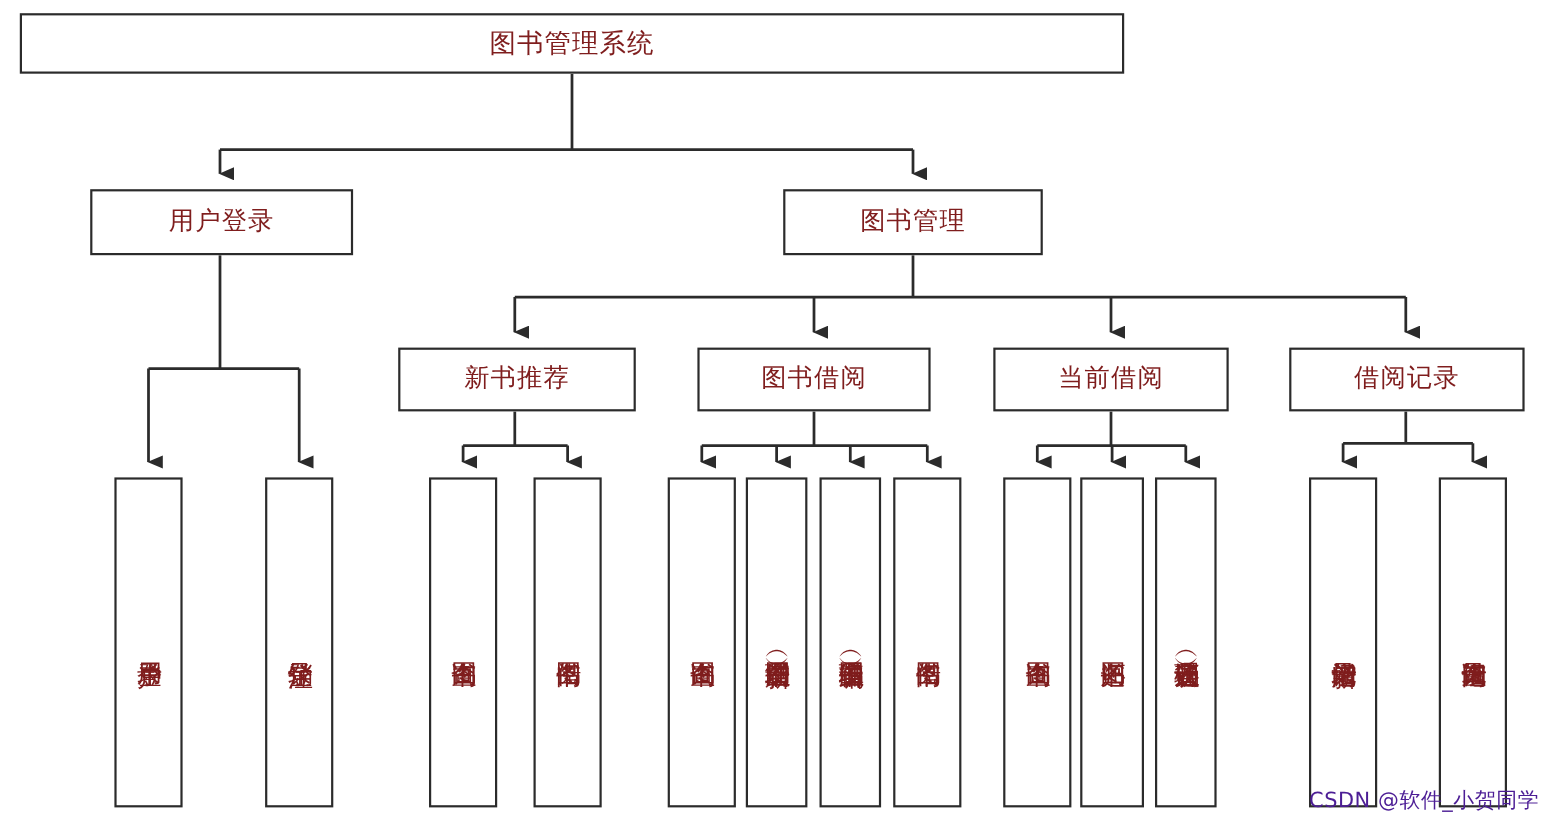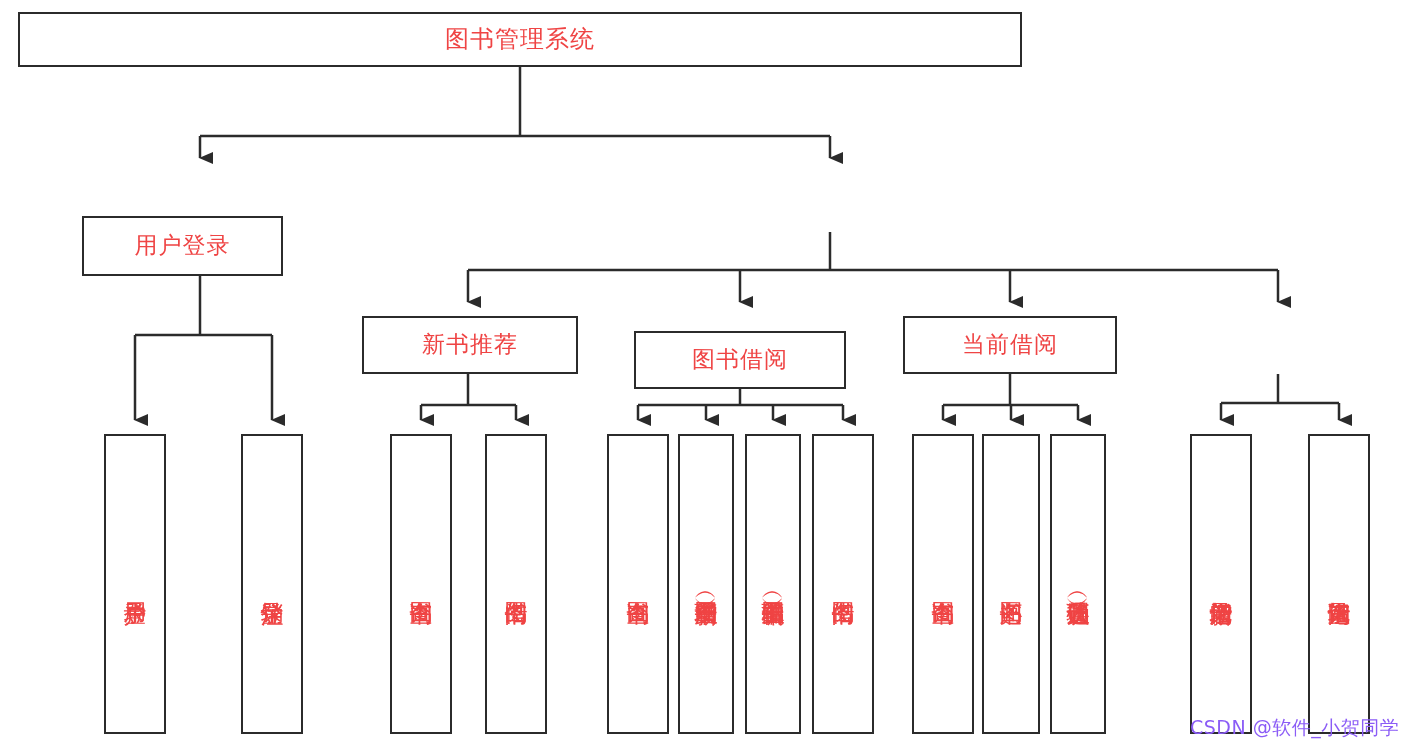--- a/index.html
+++ b/index.html
@@ -26,21 +26,21 @@
     pointer-events: none;
   }
   .node {
     position: absolute;
     box-sizing: border-box;
     border: 2.5px solid #2b2b2b;
     background: #ffffff;
     display: flex;
     align-items: center;
     justify-content: center;
-    color: #ef4444;
+    color: #7f1d1d;
   }
   .node.horizontal {
     font-size: 23px;
     letter-spacing: 1px;
     line-height: 1.2;
   }
   .node.vertical {
     font-size: 23px;
     line-height: 1.18;
     letter-spacing: 0px;
@@ -51,21 +51,21 @@
     white-space: nowrap;
     display: block;
     text-align: center;
   }
   .node.root {
     font-size: 24px;
   }
   .watermark {
     position: absolute;
     font-size: 19px;
-    color: #8b5cf6;
+    color: #4c1d95;
     white-space: nowrap;
     letter-spacing: 0.5px;
   }
 </style>
 </head>
 <body>
 
 <div id="canvas">
 
   <svg id="wires" viewBox="0 0 1405 747" xmlns="http://www.w3.org/2000/svg">
@@ -131,33 +131,39 @@
       <path d="M 1221 403 L 1339 403"></path>
       <path d="M 1221 403 L 1221 420" marker-end="url(#arrow)"></path>
       <path d="M 1339 403 L 1339 420" marker-end="url(#arrow)"></path>
     </g>
   </svg>
 
   <div class="node horizontal root" style="left:18px; top:12px; width:1004px; height:55px;">
     <span>图书管理系统</span>
   </div>
 
-  <div class="node horizontal" style="left:82px; top:172px; width:201px; height:60px;margin-top:44px;">
+  <div class="node horizontal" style="left:82px; top:172px; width:239px; height:60px;">
     <span>用户登录</span>
+  </div>
+  <div class="node horizontal" style="left:712px; top:172px; width:236px; height:60px;">
+    <span>图书管理</span>
   </div>
 
   <div class="node horizontal" style="left:362px; top:316px; width:216px; height:58px;justify-content:center;">
     <span>新书推荐</span>
   </div>
-  <div class="node horizontal" style="left:634px; top:316px; width:212px; height:58px;margin-top:15px;">
+  <div class="node horizontal" style="left:634px; top:316px; width:212px; height:58px;">
     <span>图书借阅</span>
   </div>
   <div class="node horizontal" style="left:903px; top:316px; width:214px; height:58px;text-align:center;">
     <span>当前借阅</span>
   </div>
+  <div class="node horizontal" style="left:1172px; top:316px; width:214px; height:58px;">
+    <span>借阅记录</span>
+  </div>
 
   <div class="node vertical" style="left:104px; top:434px; width:62px; height:300px;">
     <span class="vtext">用户登录</span>
   </div>
   <div class="node vertical" style="left:241px; top:434px; width:62px; height:300px;">
     <span class="vtext">注销登录</span>
   </div>
   <div class="node vertical" style="left:390px; top:434px; width:62px; height:300px;">
     <span class="vtext">查询图书</span>
   </div>

